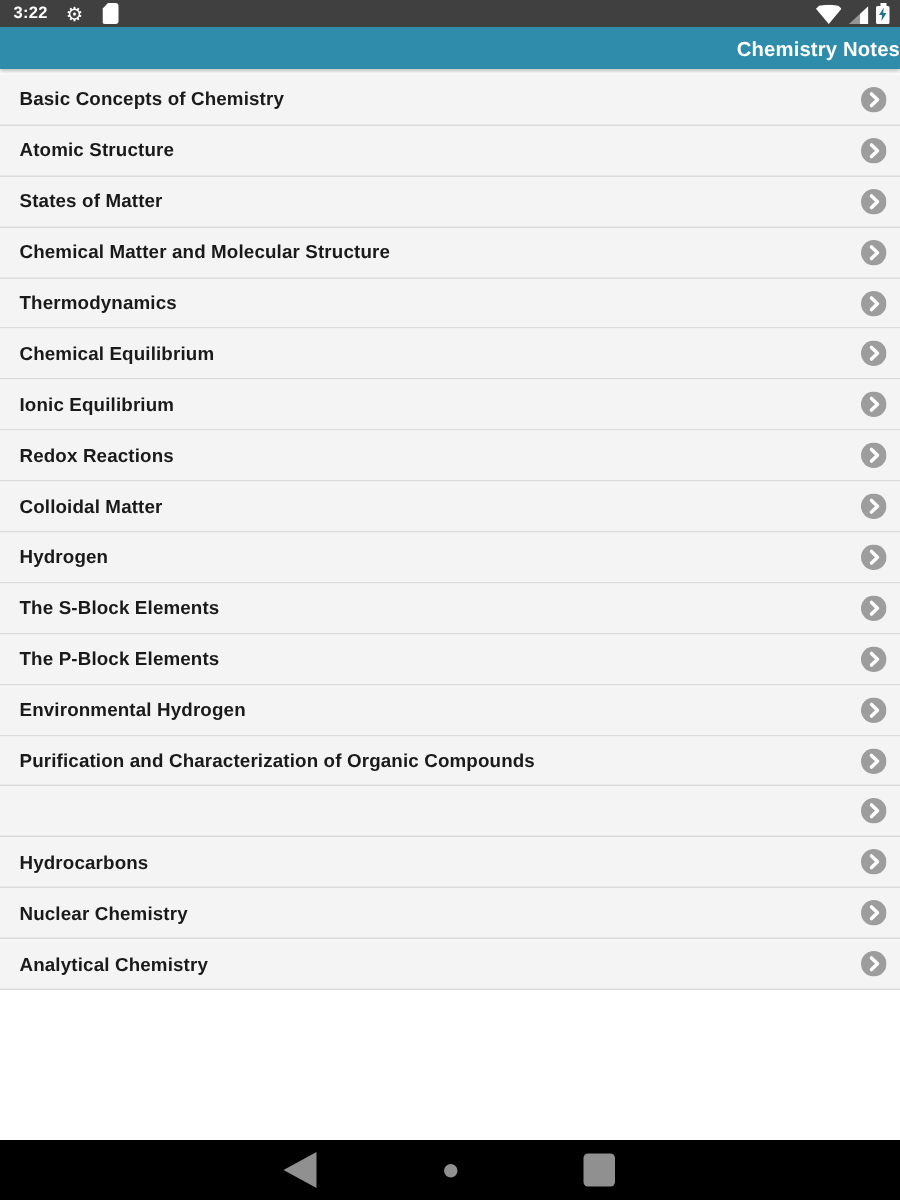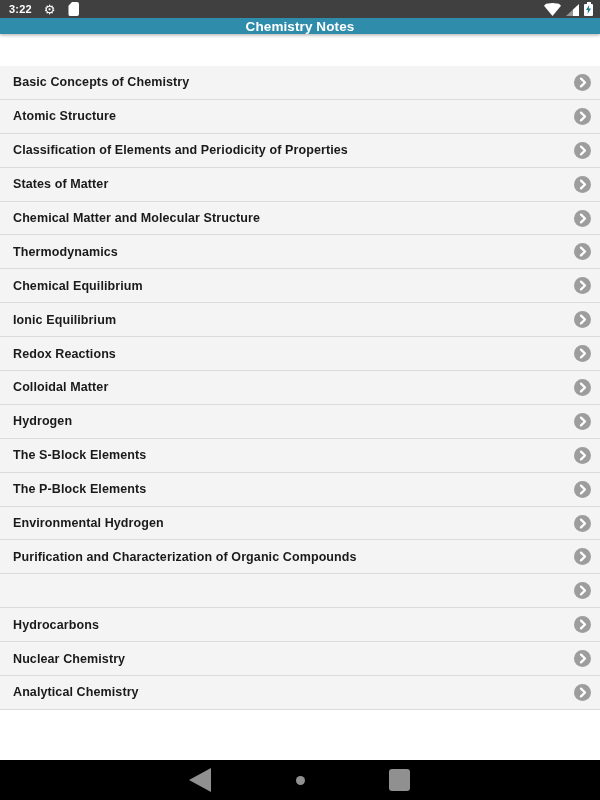--- a/index.html
+++ b/index.html
@@ -65,42 +65,41 @@
   }
   .battery-shape { position: relative; width: 9px; height: 14px; }
   .battery-cap { position: absolute; top: 0; left: 2.5px; width: 4px; height: 2px; background: #ffffff; }
   .battery-body { position: absolute; top: 1.5px; left: 0; width: 9px; height: 12.5px; background: #ffffff; border-radius: 1px; }
   .battery-bolt { position: absolute; top: 3px; left: 2px; z-index: 1; }
 
   
   .app-bar {
     position: absolute;
     top: 18px; left: 0;
-    width: 600px; height: 16px;
+    width: 600px; height: 28px;
     background: #2f8cab;
     display: flex;
     align-items: center;
-    justify-content: center;
+    justify-content: flex-end;
     box-shadow: 0 1.5px 3px rgba(0,0,0,0.28);
     z-index: 2;
   }
   .app-bar-title {
     color: #ffffff;
     font-size: 13.5px;
     font-weight: bold;
     letter-spacing: 0.1px;
   }
 
   
   .chapter-list {
     position: absolute;
     top: 50px; left: 0;
     width: 600px;
     list-style: none;
-    margin-top: 16px;
   }
   .chapter-row {
     height: 33.9px;
     background: #f4f4f4;
     border-bottom: 1px solid #dbdbdb;
     display: flex;
     align-items: center;
     padding: 0 9px 0 13px;
     cursor: pointer;
   }
@@ -193,29 +192,20 @@
       <li class="chapter-row">
         <span class="chapter-label">Atomic Structure</span>
         <span class="chevron-wrap">
           <svg width="17" height="17" viewBox="0 0 17 17">
             <circle cx="8.5" cy="8.5" r="8.5" fill="#9d9d9d"></circle>
             <path d="M7 4.6 L11 8.5 L7 12.4" fill="none" stroke="#ffffff" stroke-width="2.3" stroke-linecap="round" stroke-linejoin="round"></path>
           </svg>
         </span>
       </li>
 
-      <li class="chapter-row">
-        <span class="chapter-label">Classification of Elements and Periodicity of Properties</span>
-        <span class="chevron-wrap">
-          <svg width="17" height="17" viewBox="0 0 17 17">
-            <circle cx="8.5" cy="8.5" r="8.5" fill="#9d9d9d"></circle>
-            <path d="M7 4.6 L11 8.5 L7 12.4" fill="none" stroke="#ffffff" stroke-width="2.3" stroke-linecap="round" stroke-linejoin="round"></path>
-          </svg>
-        </span>
-      </li>
 
       <li class="chapter-row">
         <span class="chapter-label">States of Matter</span>
         <span class="chevron-wrap">
           <svg width="17" height="17" viewBox="0 0 17 17">
             <circle cx="8.5" cy="8.5" r="8.5" fill="#9d9d9d"></circle>
             <path d="M7 4.6 L11 8.5 L7 12.4" fill="none" stroke="#ffffff" stroke-width="2.3" stroke-linecap="round" stroke-linejoin="round"></path>
           </svg>
         </span>
       </li>

